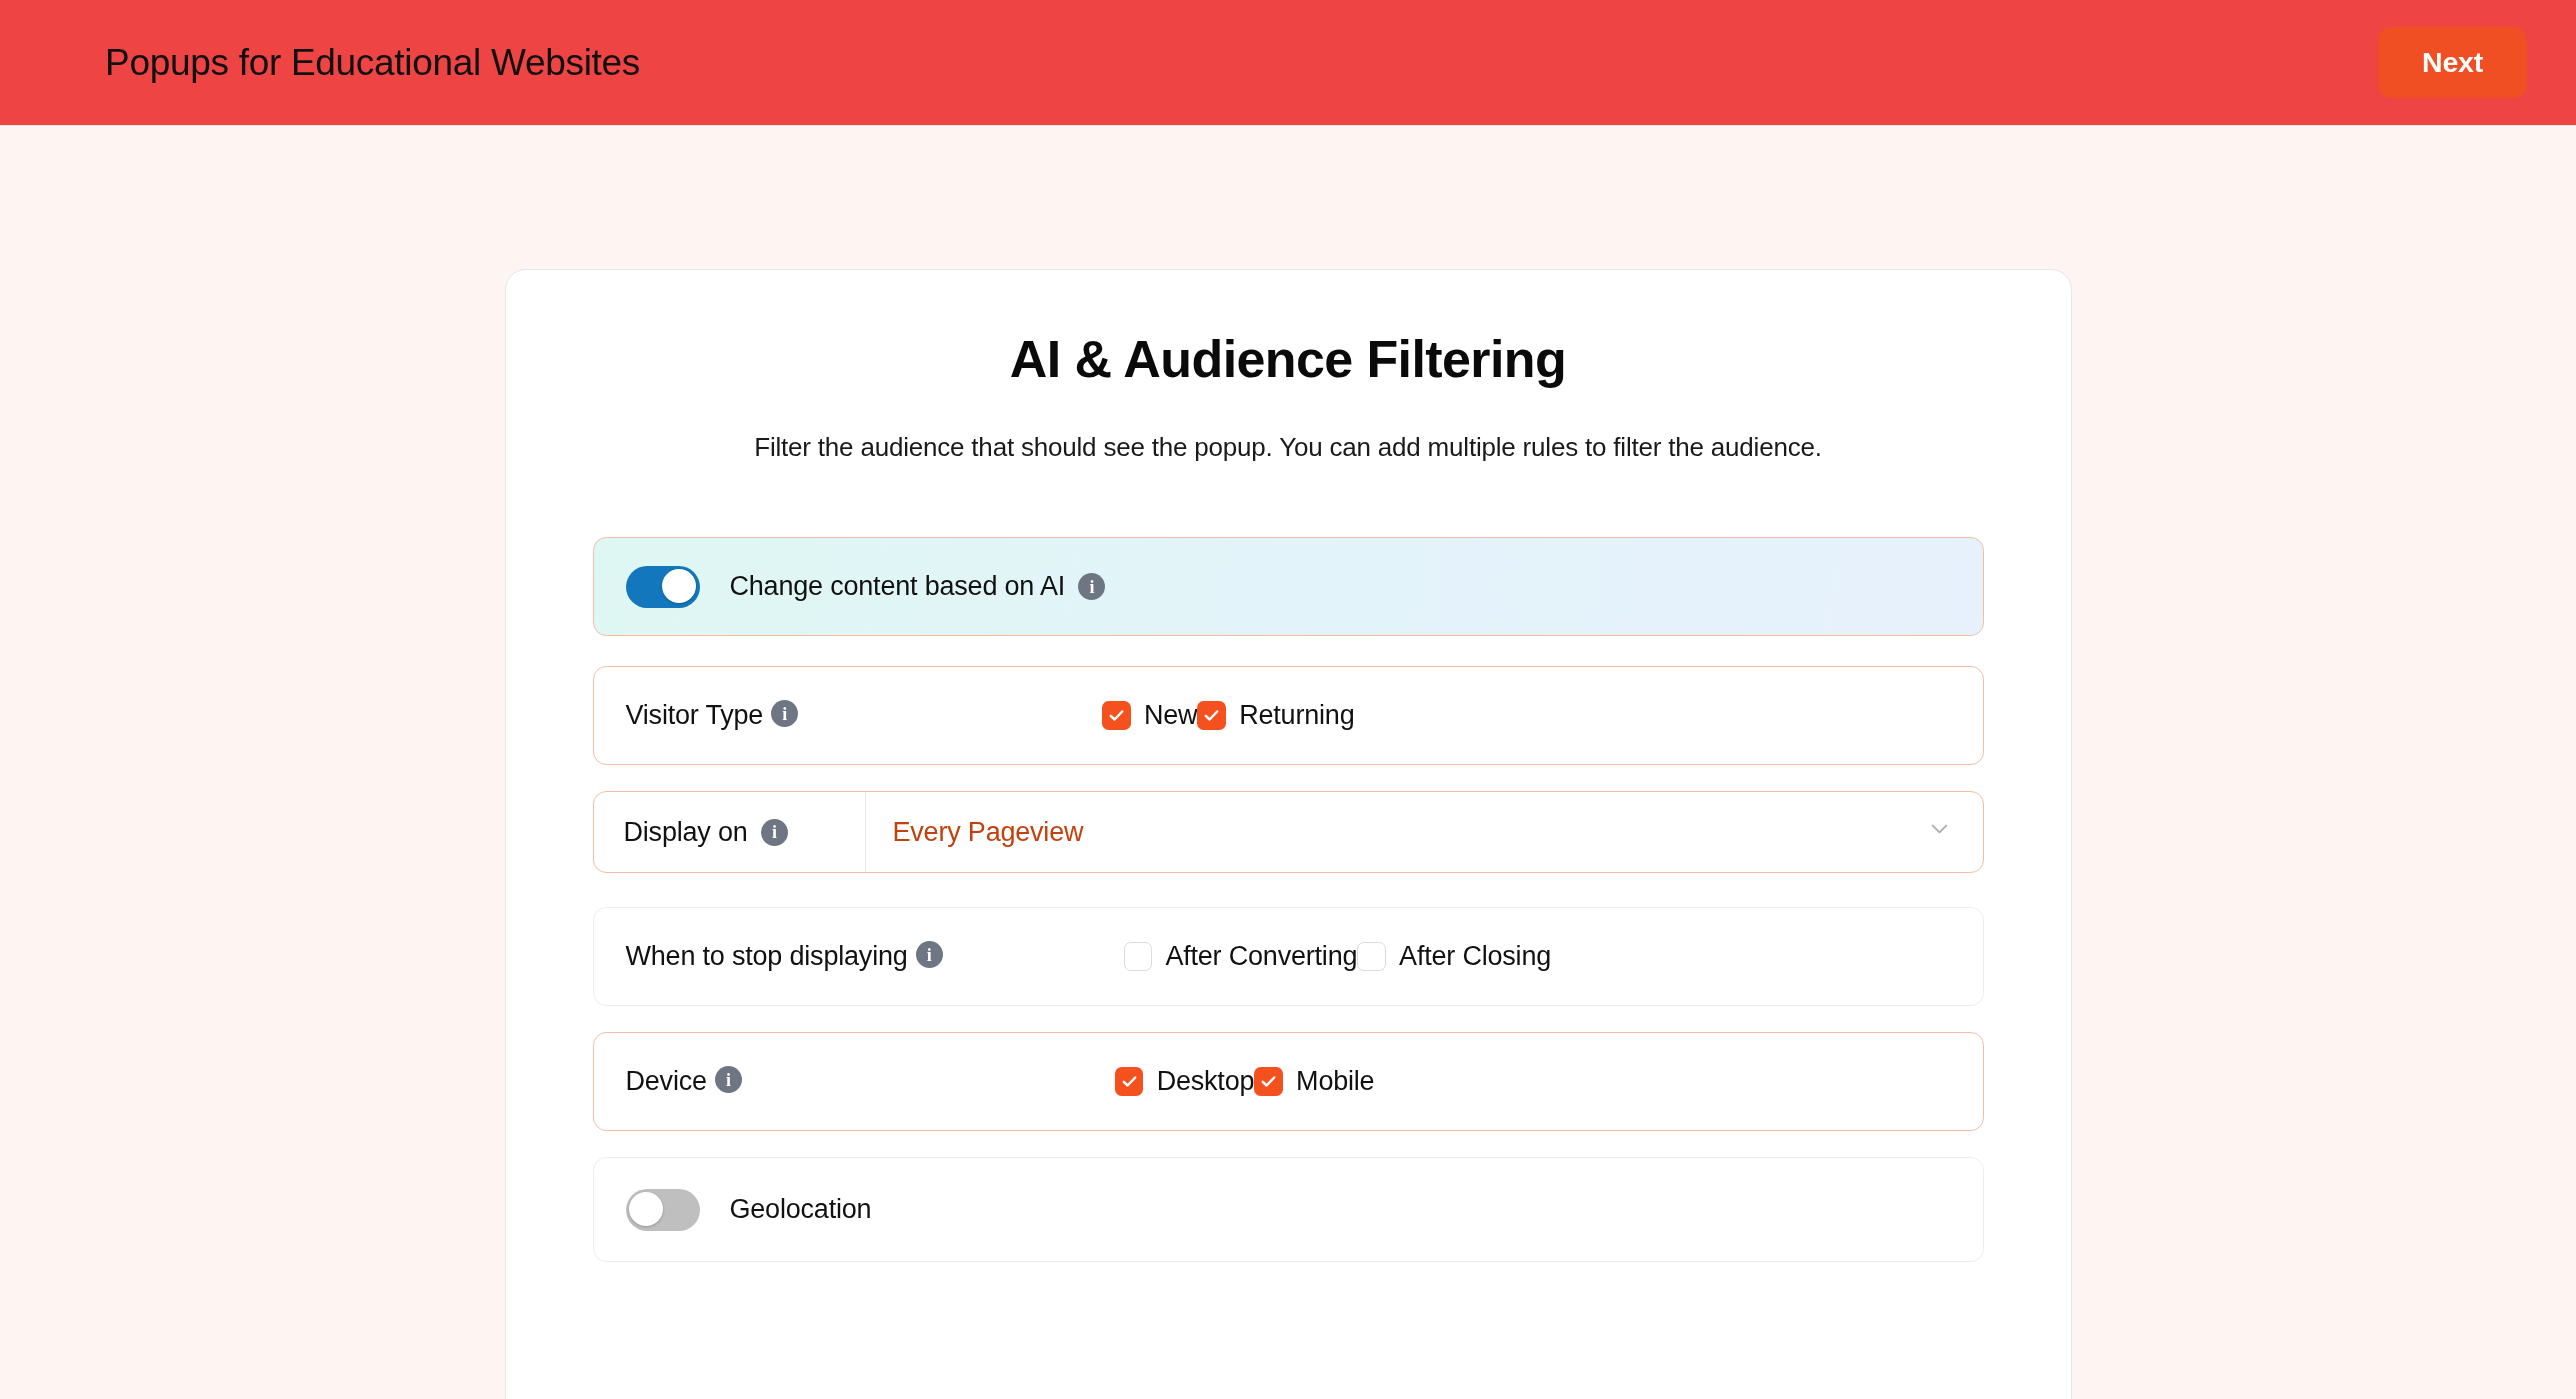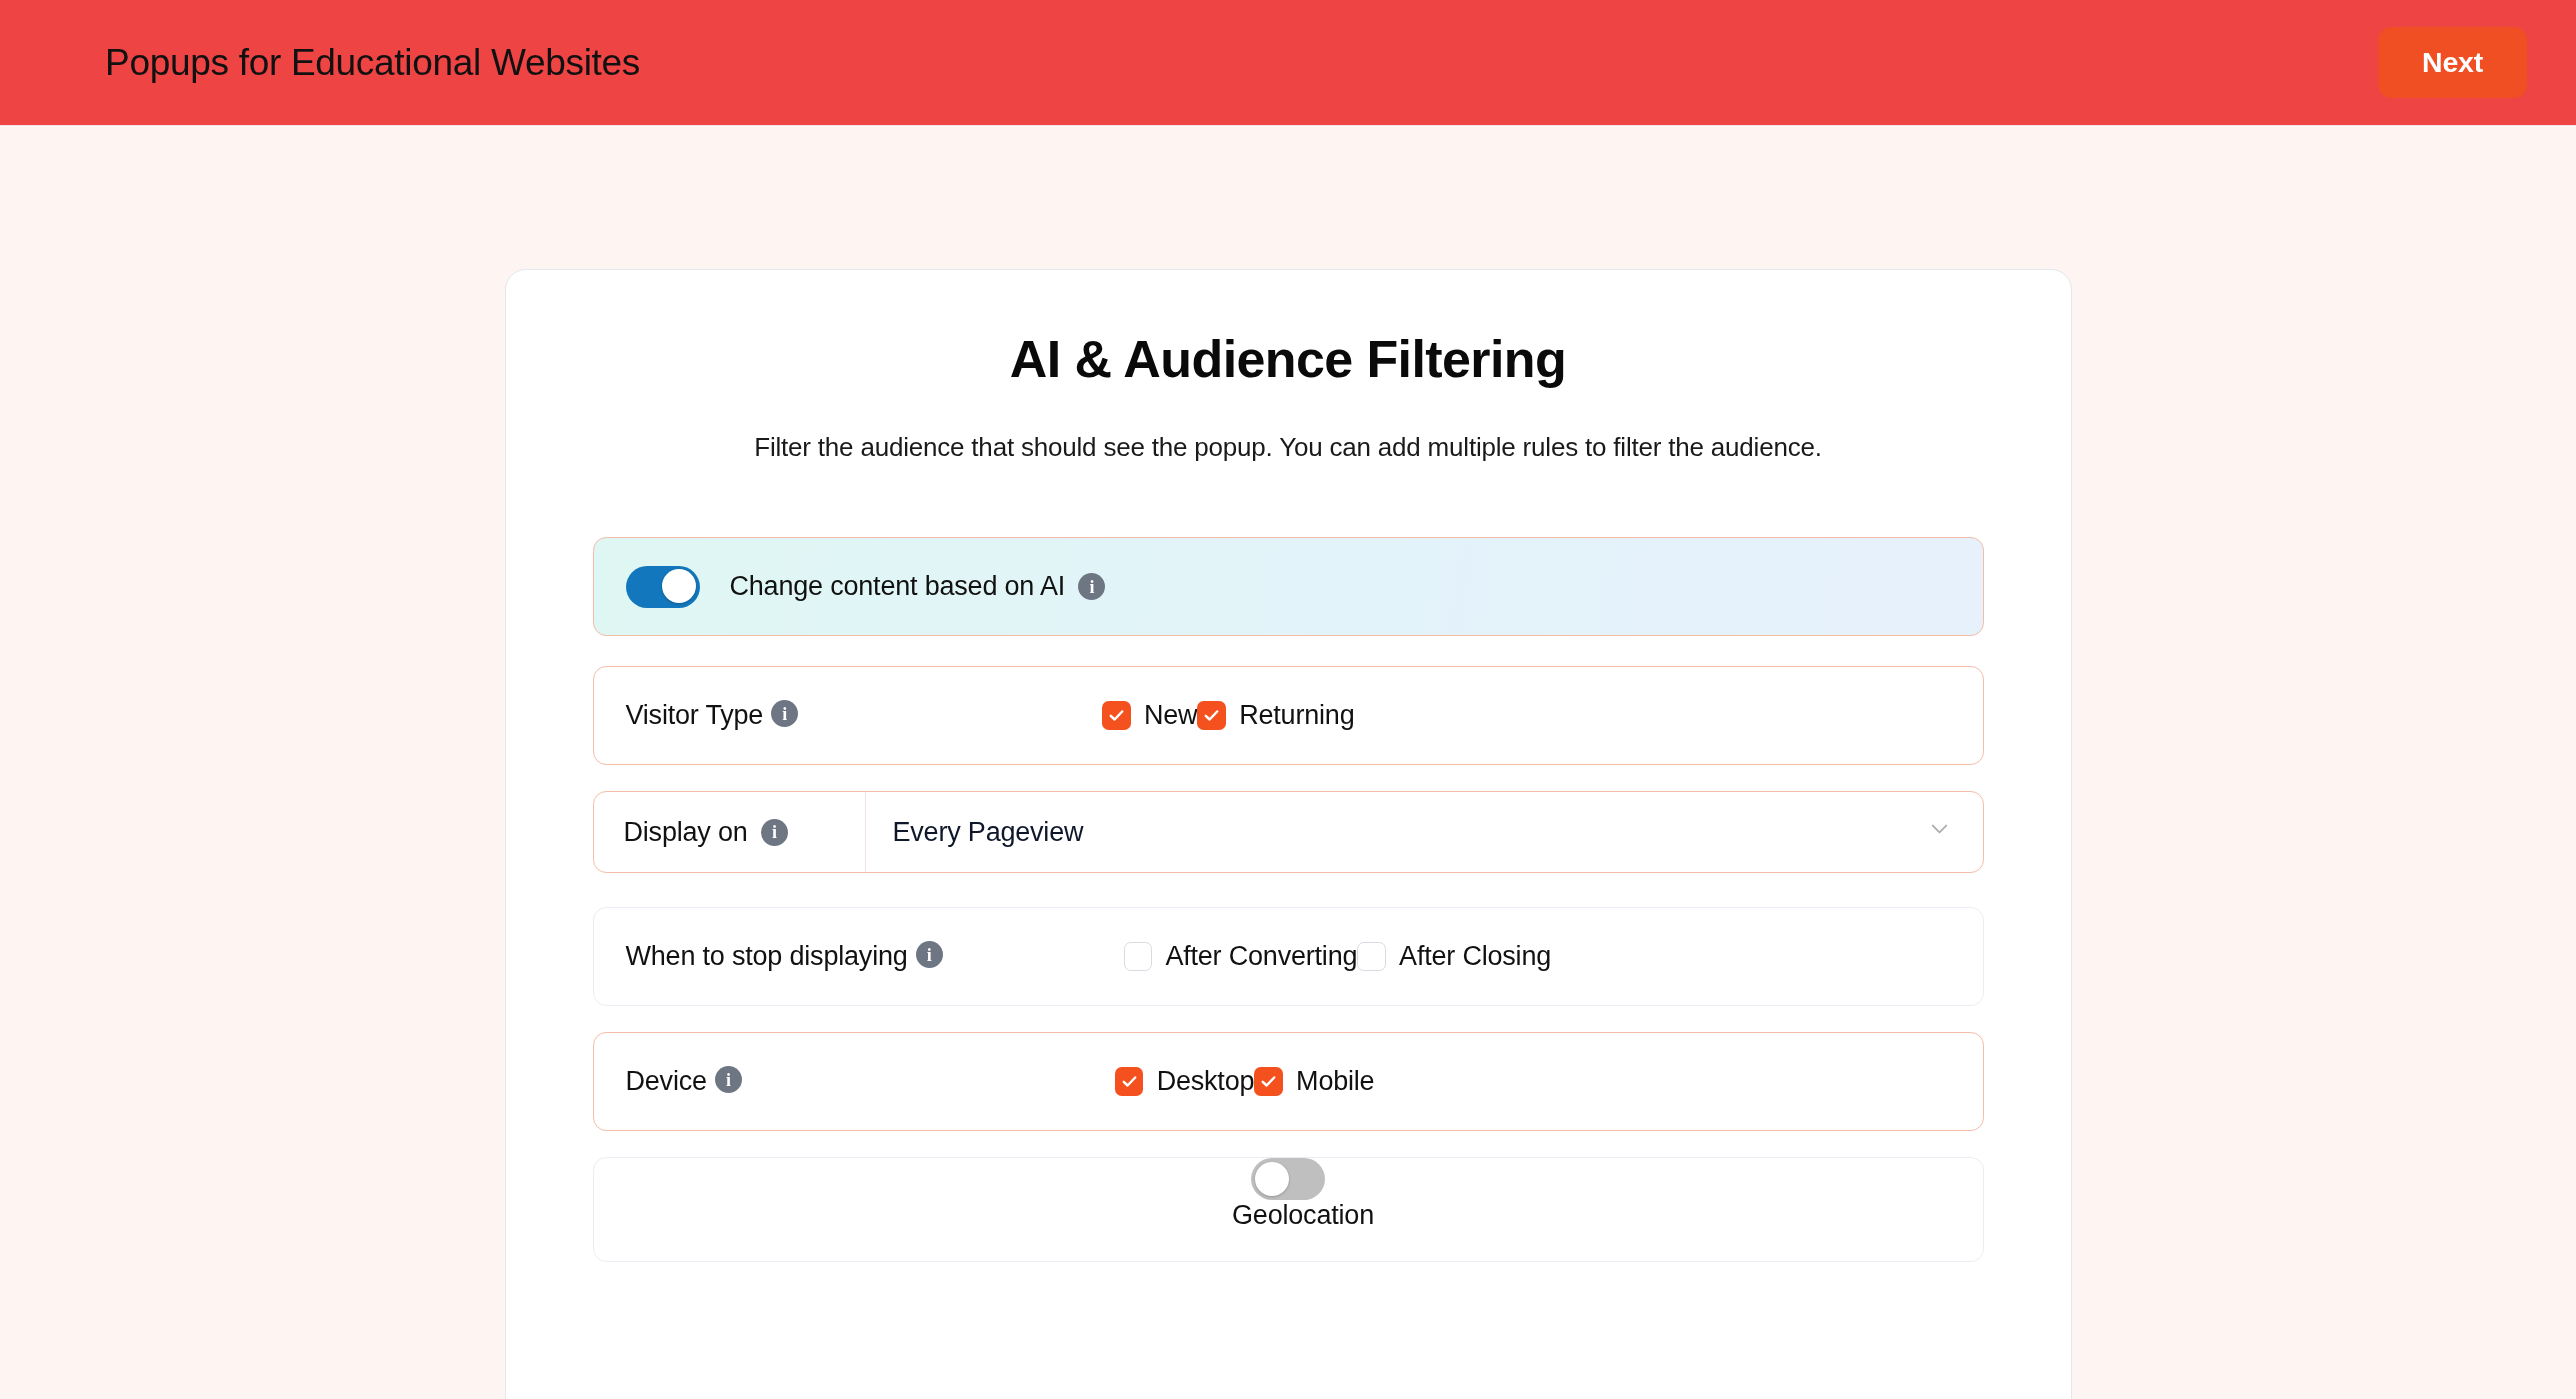--- a/index.html
+++ b/index.html
@@ -119,21 +119,20 @@
     padding: 0;
     margin-bottom: 34px;
     overflow: hidden;
   }
 
   .rule-row.toggle-row {
     height: 105px;
     background: #FFFFFF;
     padding: 0 32px;
     margin-bottom: 0;
-    flex-direction: column;
   }
 
   .rule-label {
     font-size: 27px;
     color: #111111;
     letter-spacing: -0.2px;
     display: flex;
     align-items: flex-start;
     gap: 8px;
     white-space: nowrap;
@@ -242,21 +241,21 @@
   }
 
   .select-value {
     flex: 1;
     height: 100%;
     display: flex;
     align-items: center;
     justify-content: space-between;
     padding: 0 30px 0 27px;
     font-size: 27px;
-    color: #0f172a;
+    color: #c2410c;
     letter-spacing: -0.2px;
     cursor: pointer;
   }
 
   .chevron {
     color: #AFAFAF;
     flex: 0 0 auto;
     display: block;
   }
 </style>

